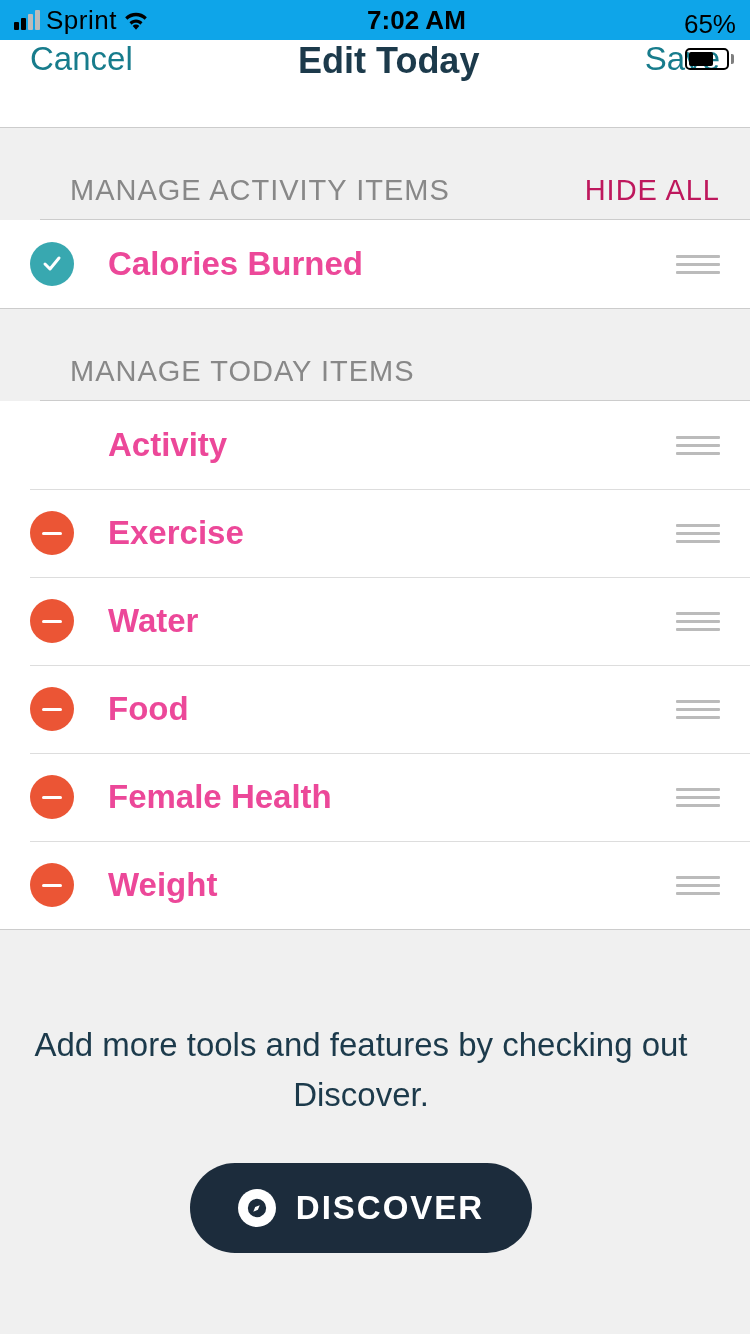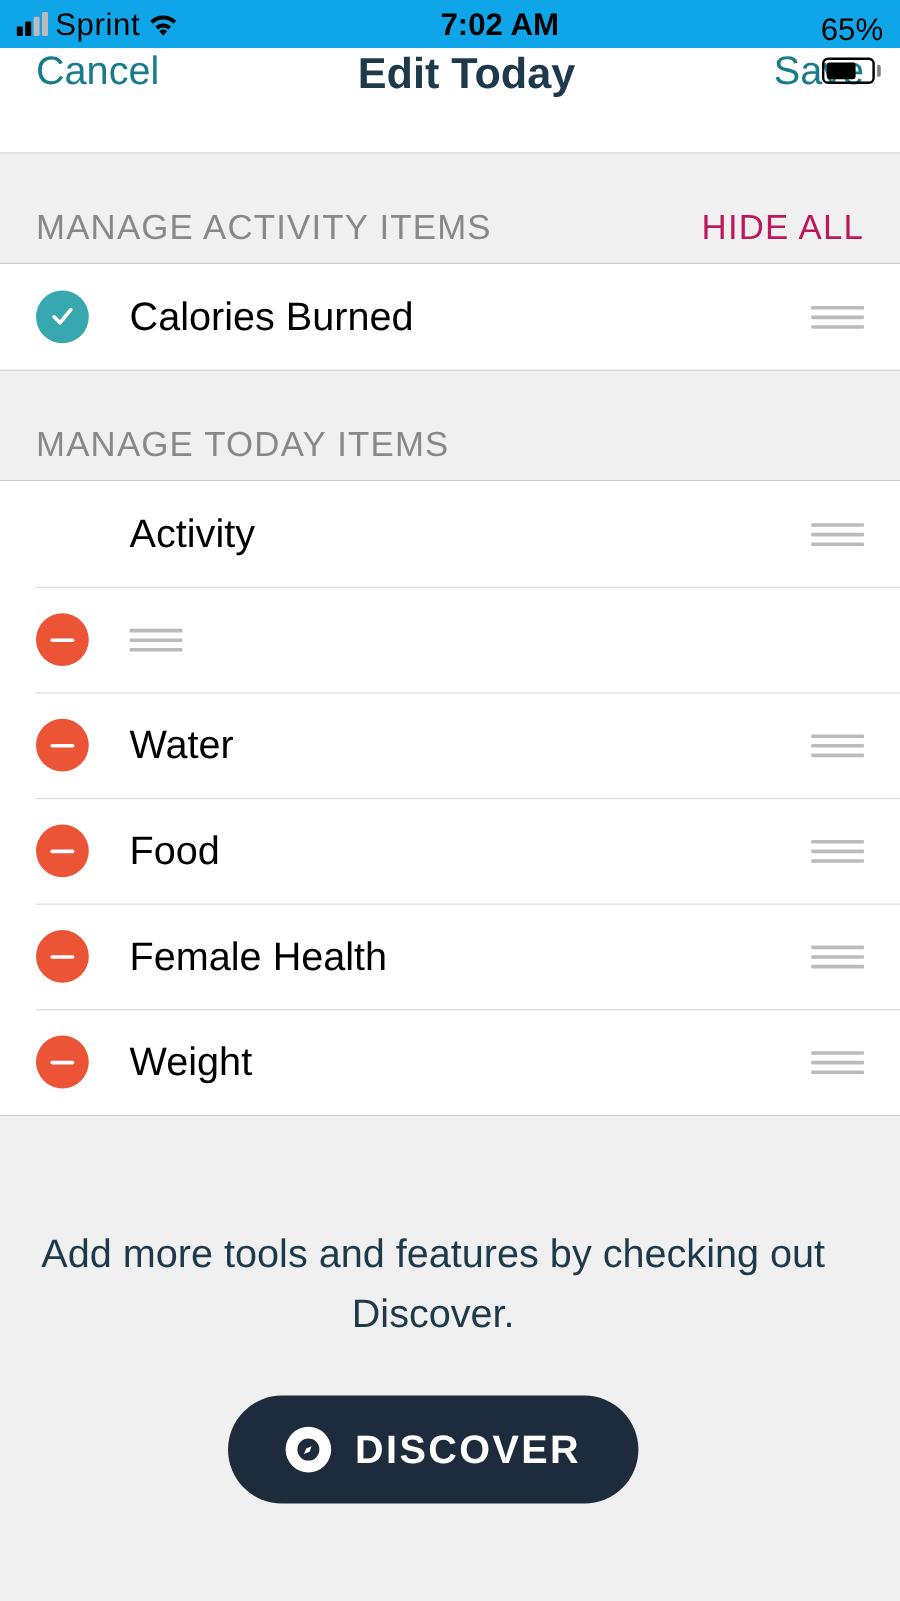--- a/index.html
+++ b/index.html
@@ -64,20 +64,21 @@
   }
 
   
   .section-header {
     display: flex;
     align-items: flex-end;
     justify-content: space-between;
     padding: 46px 30px 12px 30px;
     background: #f0f0f0;
     border-bottom: 1px solid #ccc;
+    margin-left: 40px;
   }
   .section-title {
     color: #888;
     font-size: 29px;
     font-weight: 500;
     letter-spacing: 1px;
   }
   .section-action {
     color: #be185d;
     font-size: 29px;
@@ -120,22 +121,22 @@
   .minus-circle {
     width: 44px; height: 44px; border-radius: 50%;
     background: #EB5535;
     display: flex; align-items: center; justify-content: center;
   }
   .minus-circle::after {
     content: ""; width: 20px; height: 3px; background: #fff; border-radius: 2px;
   }
   .row-label {
     font-size: 33px;
-    color: #000000;
-    font-weight: 400;
+    color: #ec4899;
+    font-weight: 700;
     flex: 1;
   }
   .drag-handle {
     width: 44px;
     display: flex;
     flex-direction: column;
     gap: 5px;
     align-items: stretch;
   }
   .drag-handle span {
@@ -245,20 +246,21 @@
         <span></span>
         <span></span>
         <span></span>
       </div>
   </div>
 
   <div class="row">
     <div class="row-icon-slot">
       <div class="minus-circle"></div>
     </div>
+    <div class="row-label">Exercise</div>
     <div class="drag-handle">
         <span></span>
         <span></span>
         <span></span>
       </div>
   </div>
 
   <div class="row">
     <div class="row-icon-slot">
       <div class="minus-circle"></div>

